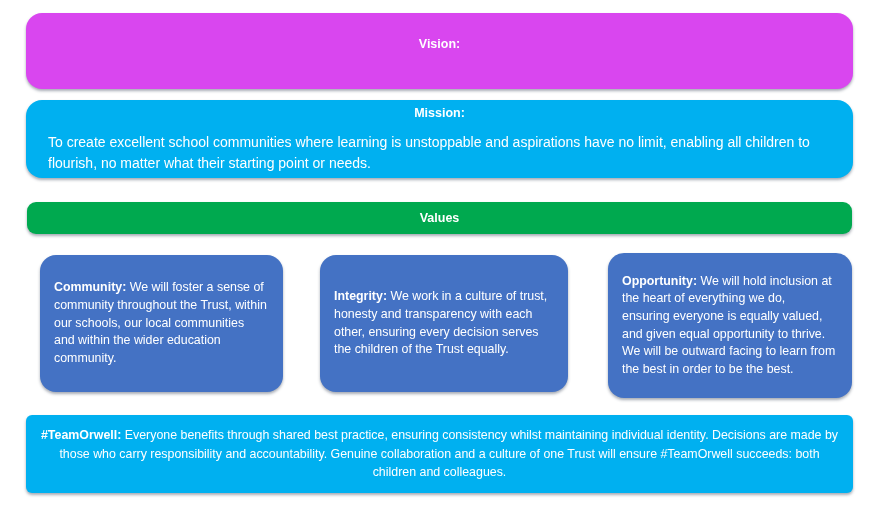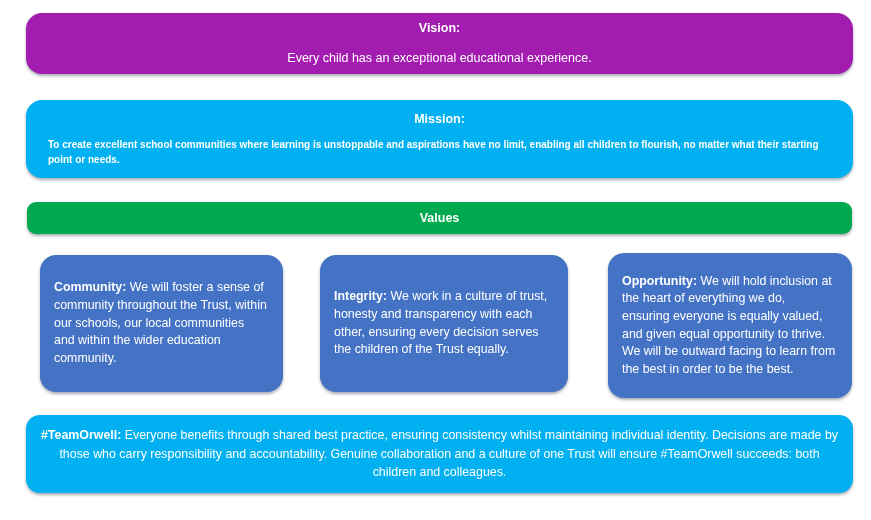--- a/index.html
+++ b/index.html
@@ -32,22 +32,22 @@
     display: flex;
     flex-direction: column;
     justify-content: center;
   }
 
   
   .vision {
     left: 26px;
     top: 13px;
     width: 827px;
-    height: 61px;
-    background: #a21caf;
+    height: 76px;
+    background: #d946ef;
     border-radius: 16px;
     align-items: center;
     text-align: center;
     padding: 8px 24px;
   }
   .vision-title {
     font-size: 12.5px;
     font-weight: bold;
     line-height: 1.3;
     margin-bottom: 14px;
@@ -69,22 +69,22 @@
     text-align: left;
     padding: 8px 22px;
   }
   .mission-title {
     font-size: 12.5px;
     font-weight: bold;
     line-height: 1.3;
     margin-bottom: 11px;
   }
   .mission-body {
-    font-size: 10px;
-    font-weight: bold;
+    font-size: 14px;
+    font-weight: normal;
     line-height: 1.45;
     max-width: 790px;
   }
 
   
   .values-bar {
     left: 27px;
     top: 202px;
     width: 825px;
     height: 32px;
@@ -119,40 +119,39 @@
     font-weight: bold;
   }
 
   
   .team-banner {
     left: 26px;
     top: 415px;
     width: 827px;
     height: 78px;
     background: #00B0F0;
-    border-radius: 14px;
+    border-radius: 6px;
     align-items: center;
     justify-content: center;
     text-align: center;
     padding: 8px 14px;
   }
   .team-banner-text {
     font-size: 12.4px;
     line-height: 1.5;
   }
   .team-banner-text .value-term { font-weight: bold; }
 </style>
 </head>
 <body>
 
 <div id="canvas">
 
   <div class="card vision">
     <div class="vision-title">Vision:</div>
-    <div class="vision-body">Every child has an exceptional educational experience.</div>
   </div>
 
   <div class="card mission">
     <div class="mission-title">Mission:</div>
     <div class="mission-body">To create excellent school communities where learning is unstoppable and aspirations have no limit, enabling all children to flourish, no matter what their starting point or needs.</div>
   </div>
 
   <div class="card values-bar">
     <div class="values-bar-label">Values</div>
   </div>

